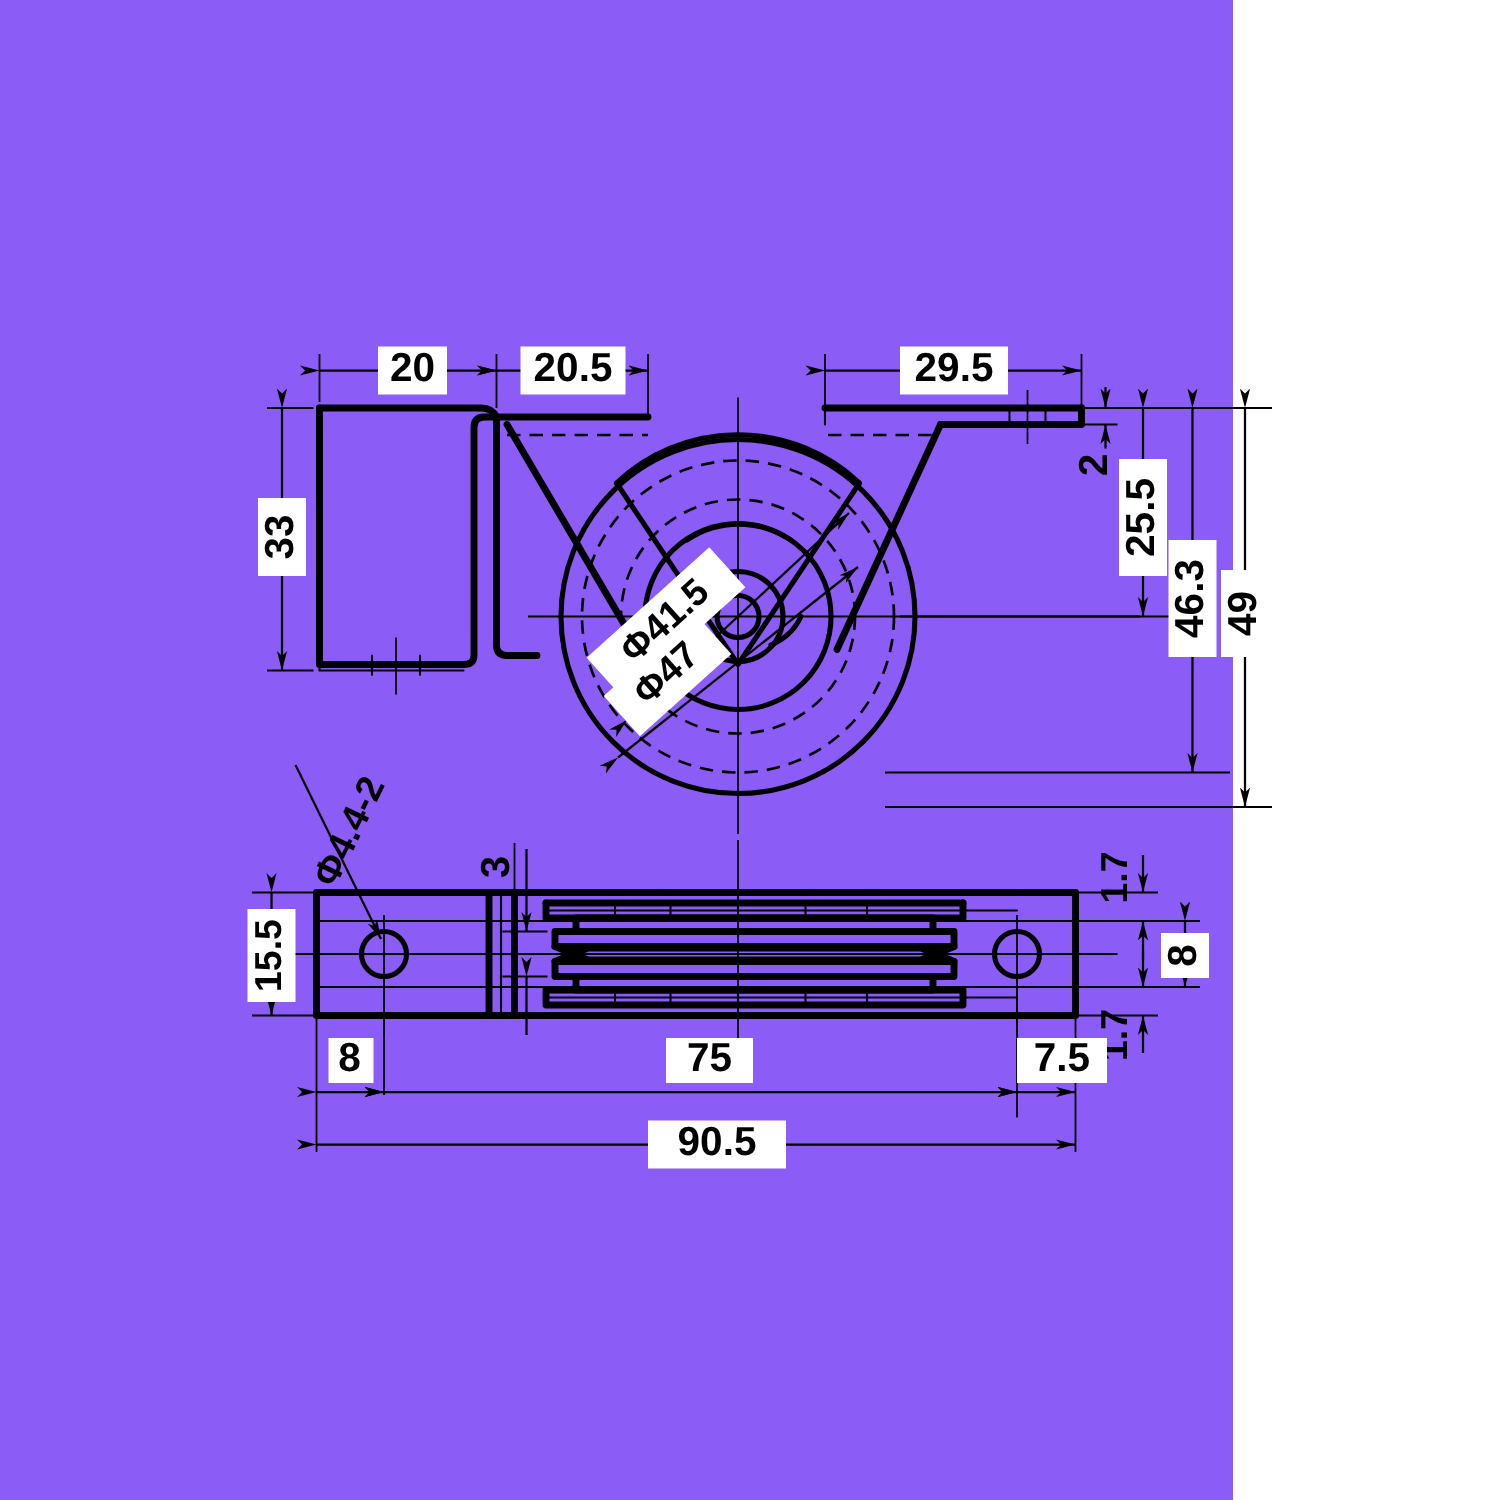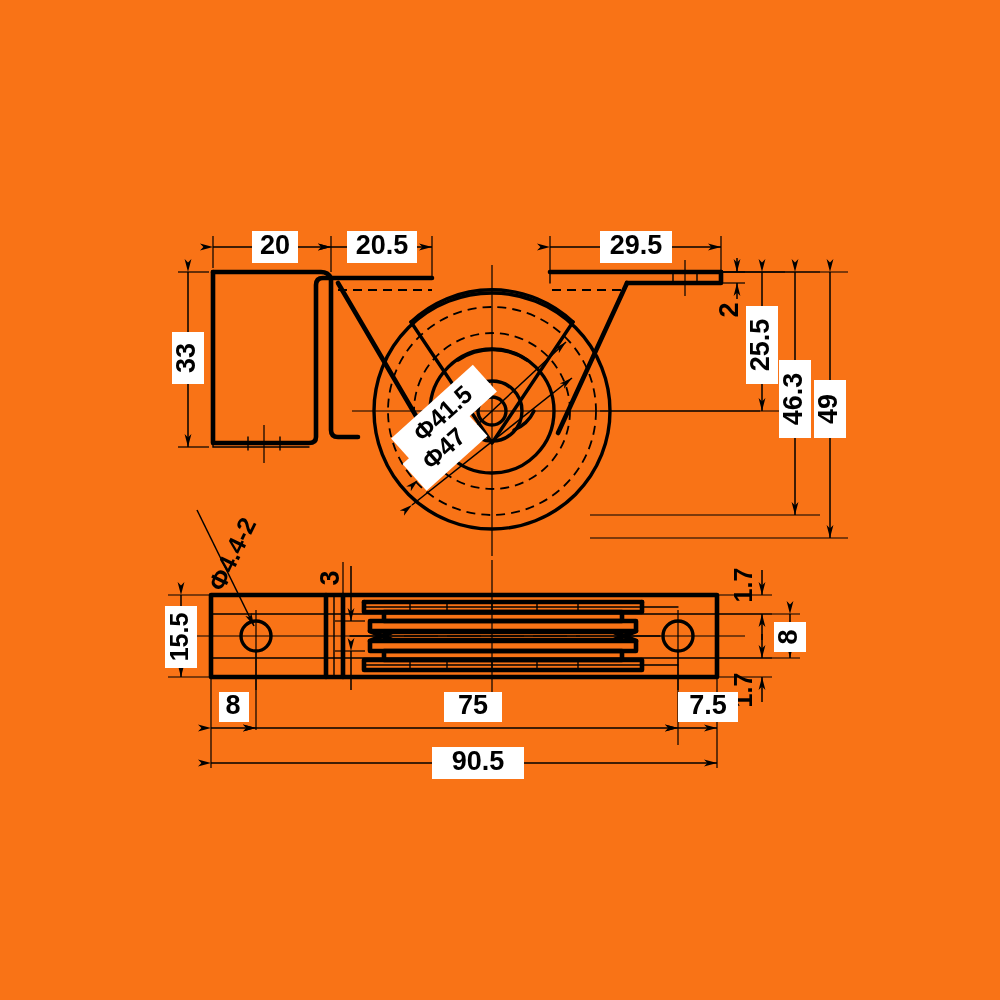--- a/index.html
+++ b/index.html
@@ -8,23 +8,23 @@
     background: #ffffff;
   }
   body {
     width: 1000px;
     height: 1000px;
     font-family: "Liberation Sans", sans-serif;
     overflow: hidden;
   }
   #drawing-root {
     position: relative;
-    width: 1000px;
+    width: 822px;
     height: 1000px;
-    background: #f97316;
+    background: #8b5cf6;
   }
   svg.cad {
     display: block;
     width: 1000px;
     height: 1000px;
   }
   .thin   { stroke: #000; stroke-width: 1.4; fill: none; stroke-linecap: round; }
   .center { stroke: #000; stroke-width: 1.2; fill: none; }
   .thick  { stroke: #000; stroke-width: 4.6; fill: none; stroke-linejoin: round; stroke-linecap: round; }
   .med    { stroke: #000; stroke-width: 3.4; fill: none; stroke-linejoin: round; stroke-linecap: round; }

